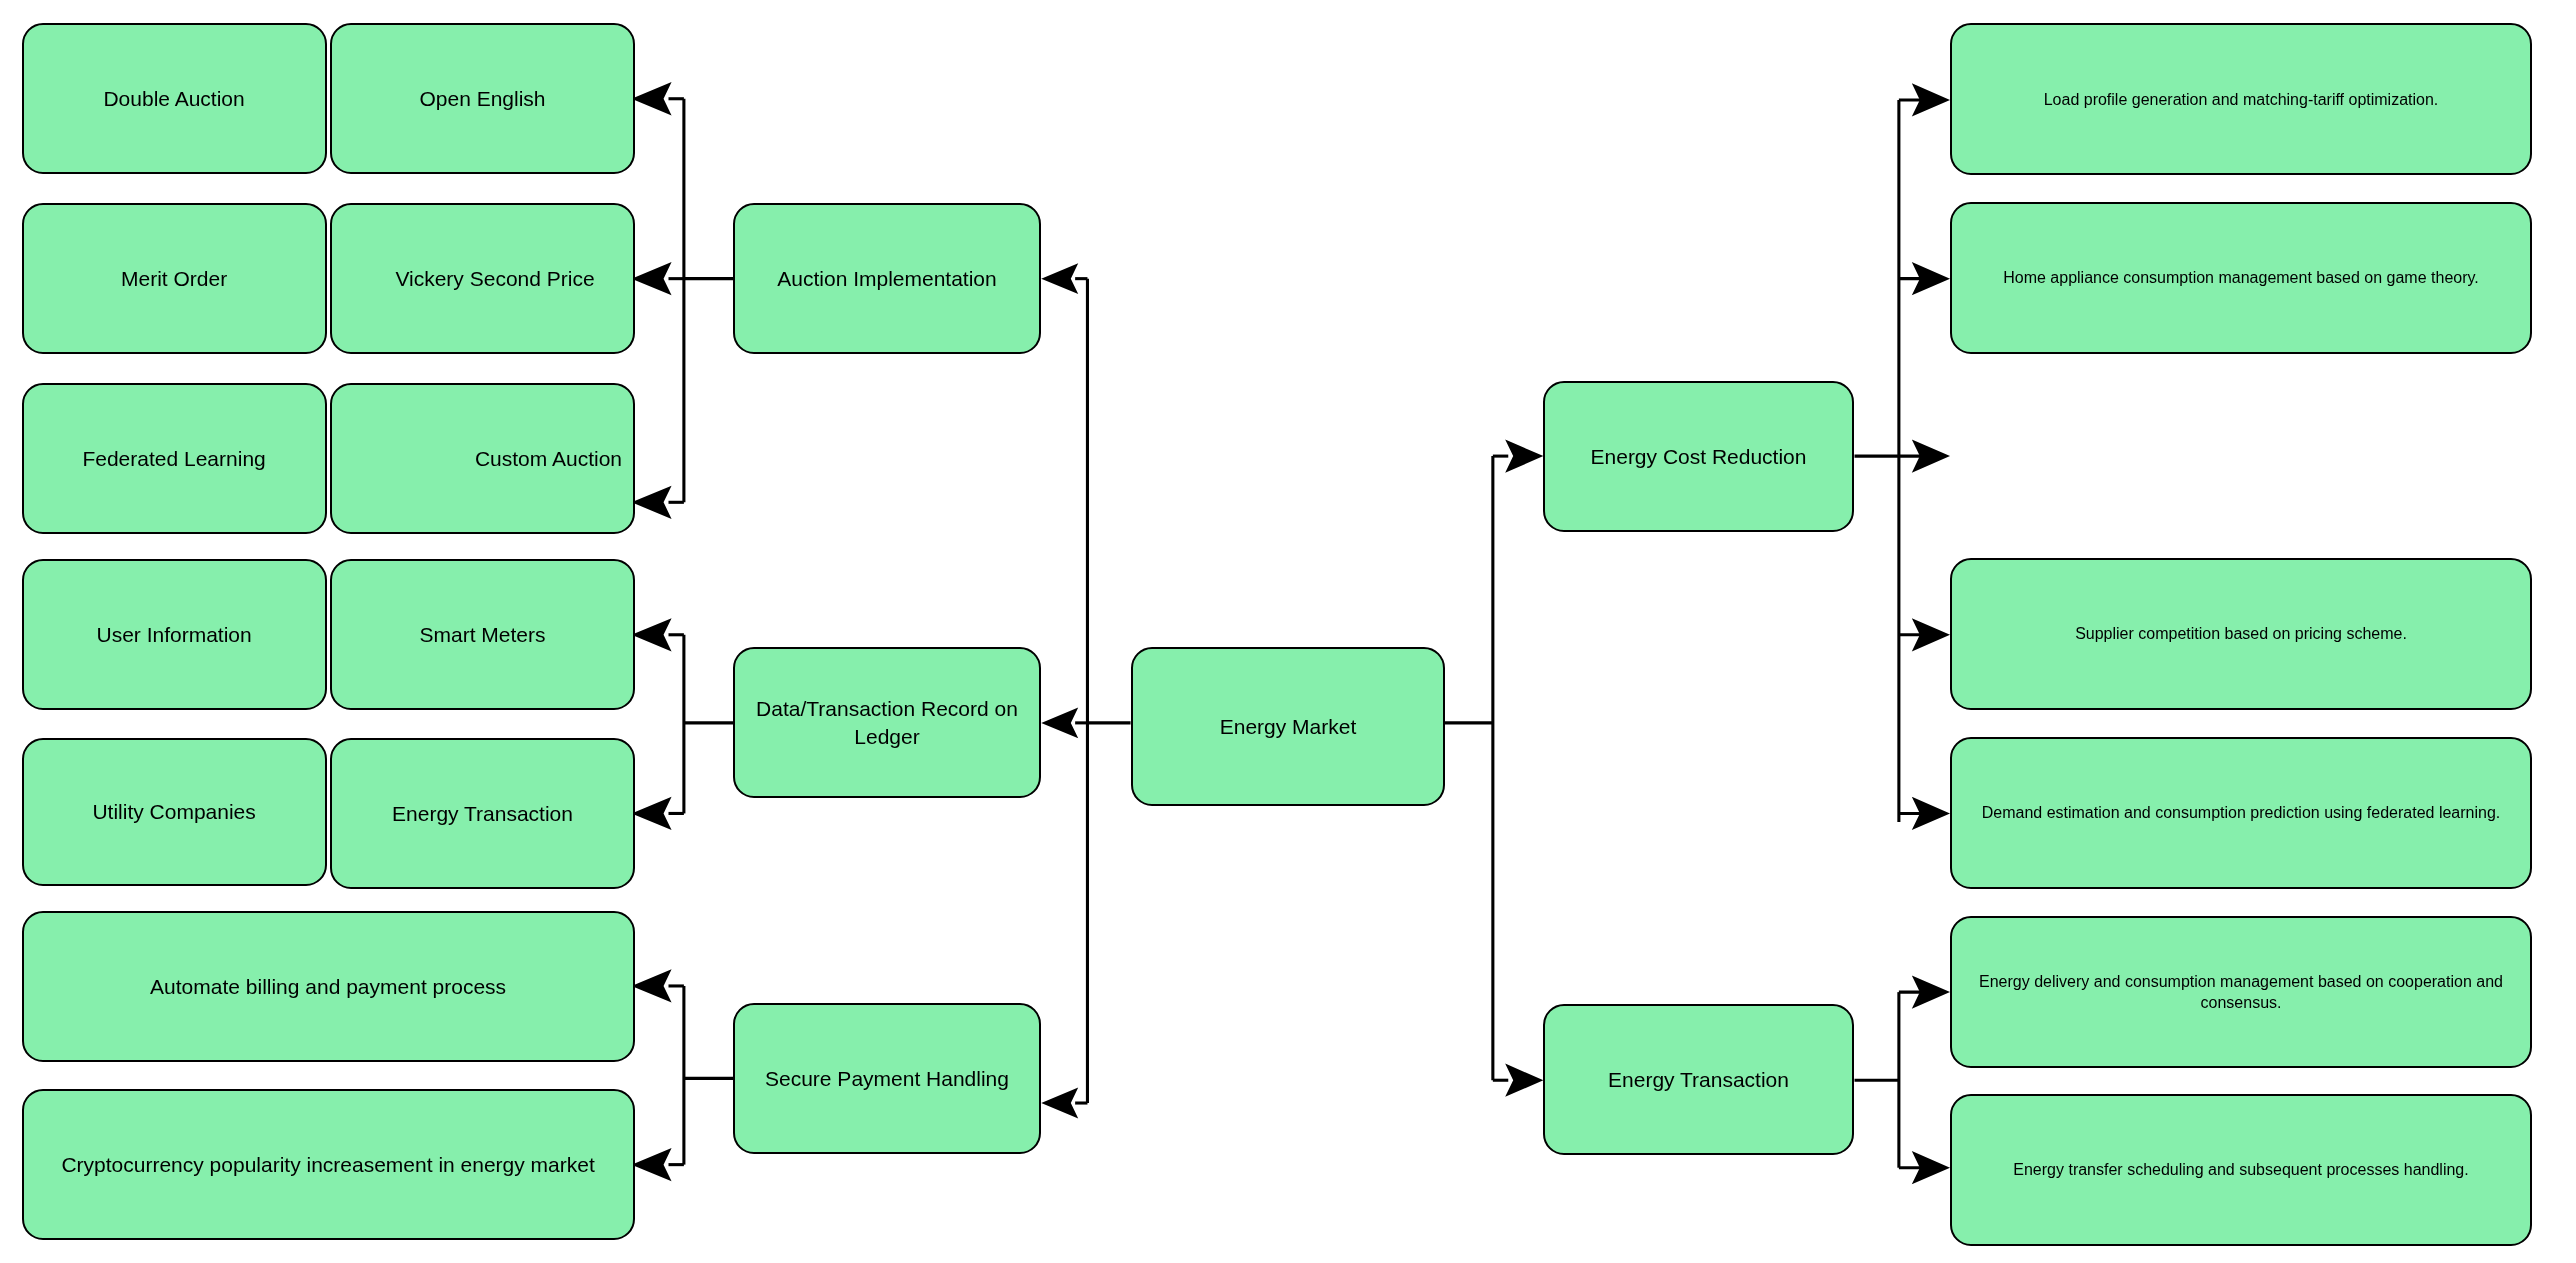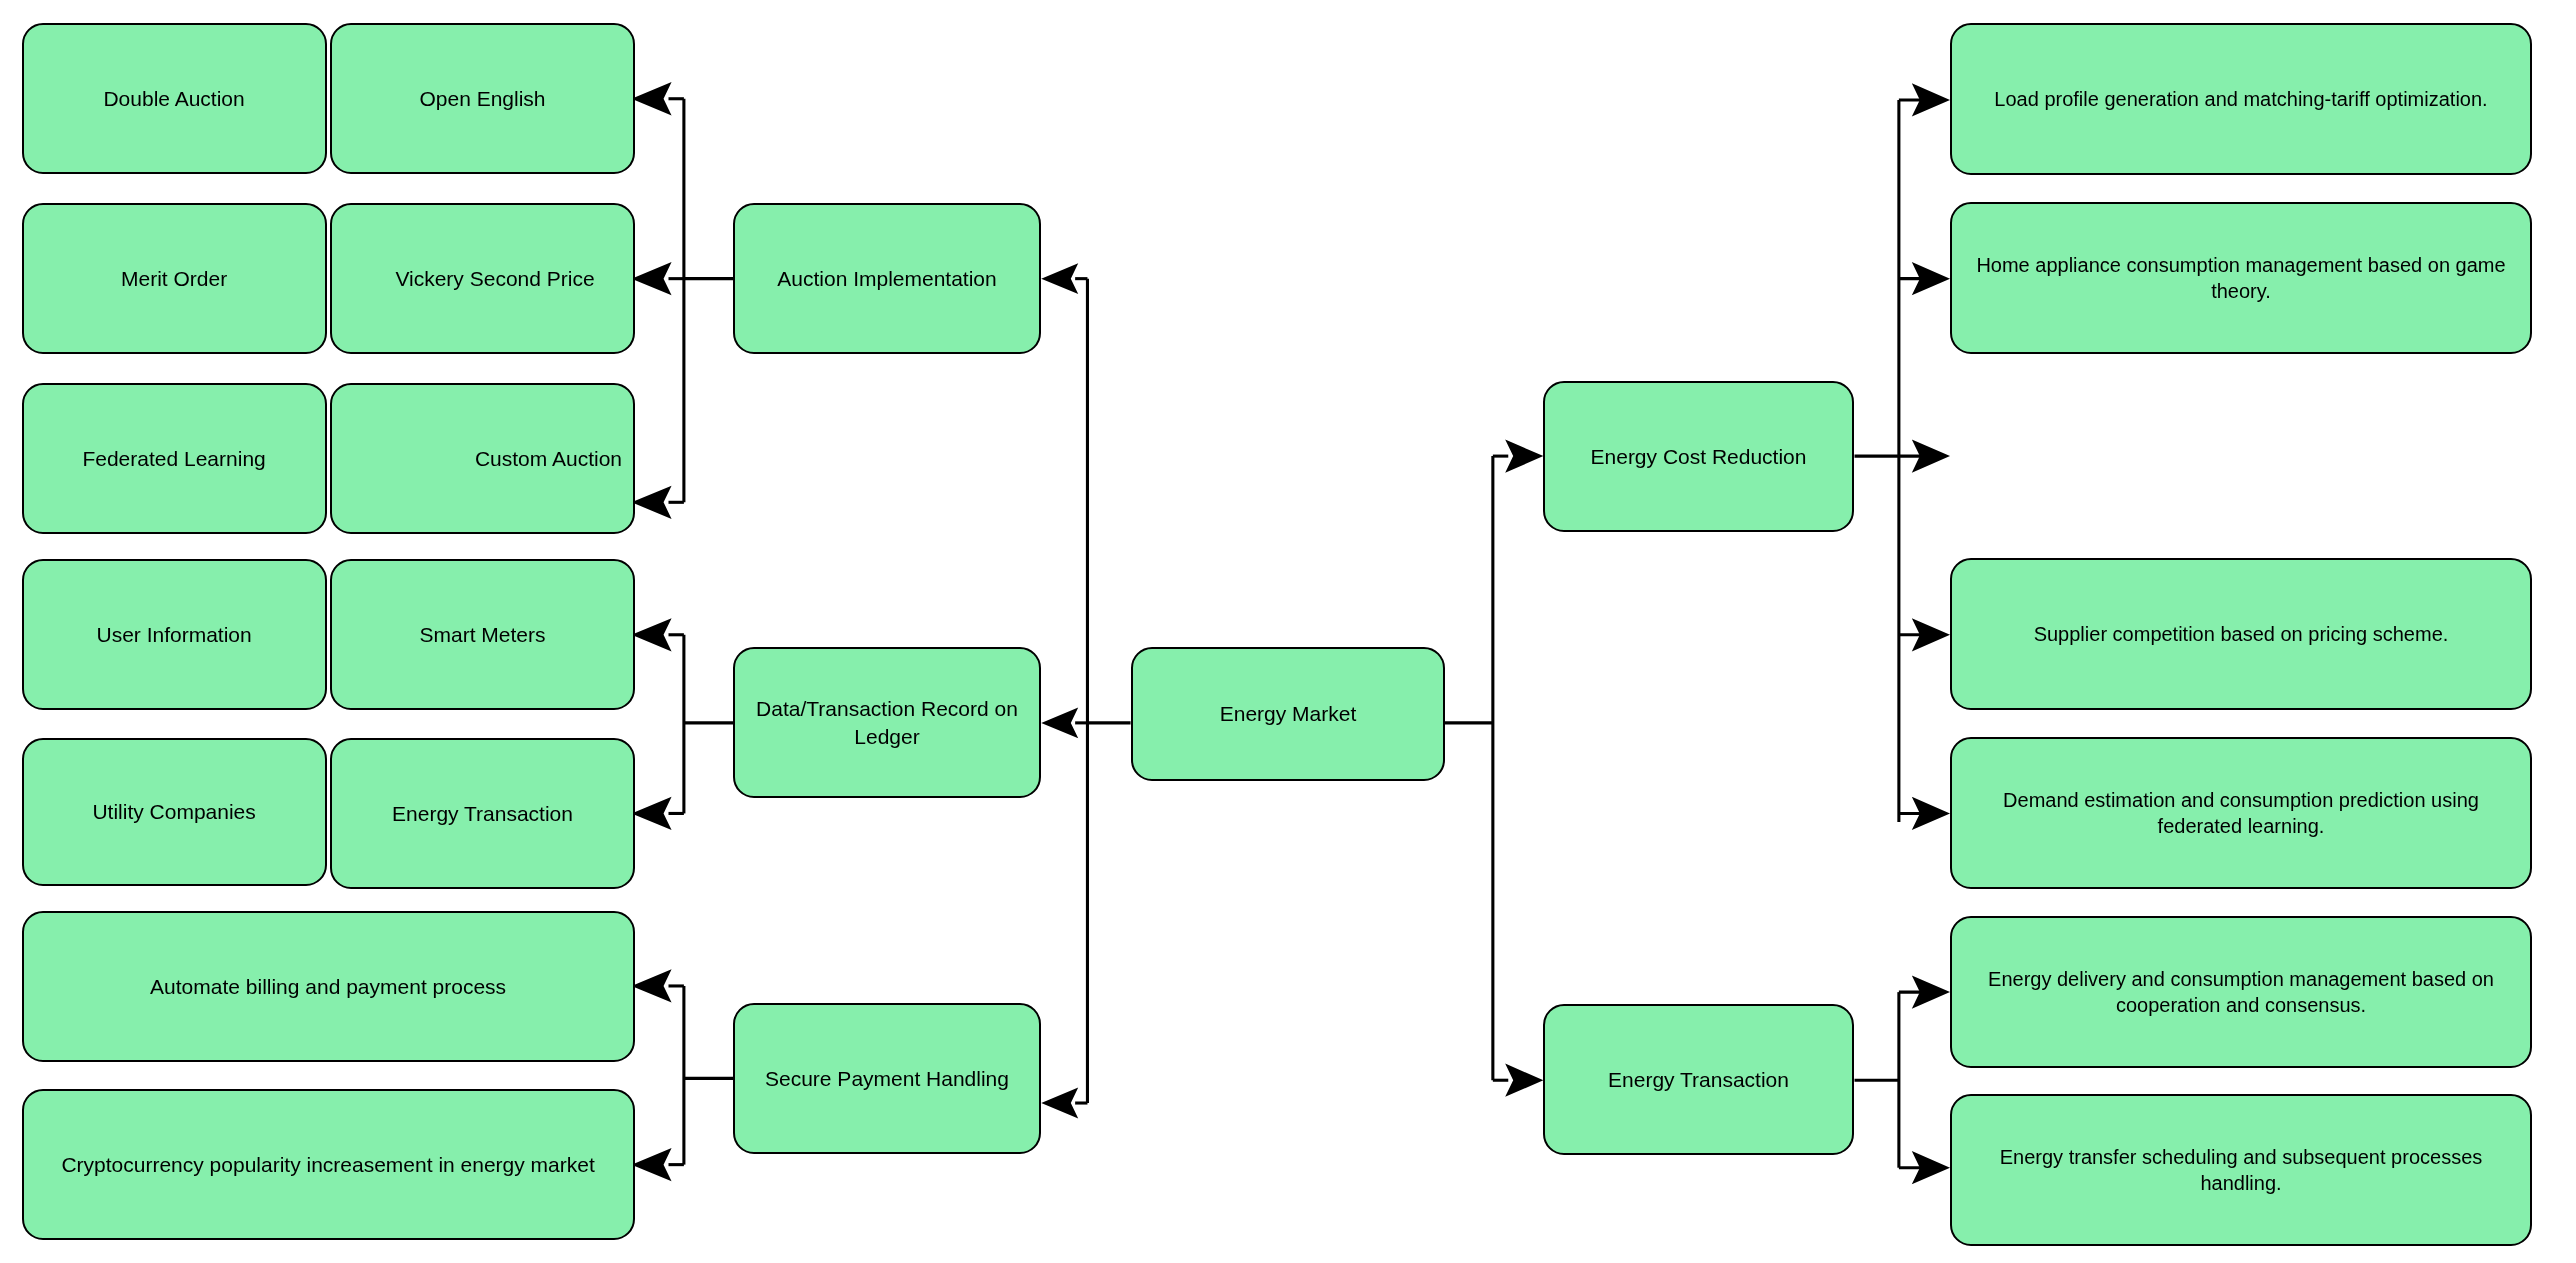--- a/index.html
+++ b/index.html
@@ -4,21 +4,21 @@
 <style>
   html,body{margin:0;padding:0;background:#ffffff;}
   #stage{position:relative;width:2576px;height:1264px;background:#ffffff;
          font-family:"Liberation Sans","DejaVu Sans",sans-serif;overflow:hidden;}
   .node{position:absolute;box-sizing:border-box;border:2.5px solid #000000;
         border-radius:21px;background:#86efac;display:flex;align-items:center;
         justify-content:center;text-align:center;color:#000000;line-height:1.32;
         padding:3.7px 11px;z-index:3;}
   .node .lbl{display:block;width:100%;}
   .f34{font-size:21px;}
-  .f33{font-size:20px;}
+  .f33{font-size:16px;}
   svg.wires{position:absolute;left:0;top:0;width:2576px;height:1264px;z-index:1;
             pointer-events:none;}
   svg.wires line, svg.wires path{stroke:#000000;stroke-width:5;fill:none;}
   svg.wires polygon{fill:#000000;stroke:none;}
 </style>
 </head>
 <body>
 
 <div id="stage">
 
@@ -158,21 +158,21 @@
   </div>
 
   <div class="node f34" style="left:733px;top:647px;width:308px;height:151px;">
     <span class="lbl">Data/Transaction Record on Ledger</span>
   </div>
 
   <div class="node f34" style="left:733px;top:1003px;width:308px;height:151px;">
     <span class="lbl">Secure Payment Handling</span>
   </div>
 
-  <div class="node f34" style="left:1131px;top:647px;width:314px;height:134px;">
+  <div class="node f34" style="left:1131px;top:647px;width:314px;height:159px;">
     <span class="lbl">Energy Market</span>
   </div>
 
   <div class="node f34" style="left:1543px;top:381px;width:311px;height:151px;">
     <span class="lbl">Energy Cost Reduction</span>
   </div>
 
   <div class="node f34" style="left:1543px;top:1004px;width:311px;height:151px;">
     <span class="lbl">Energy Transaction</span>
   </div>

